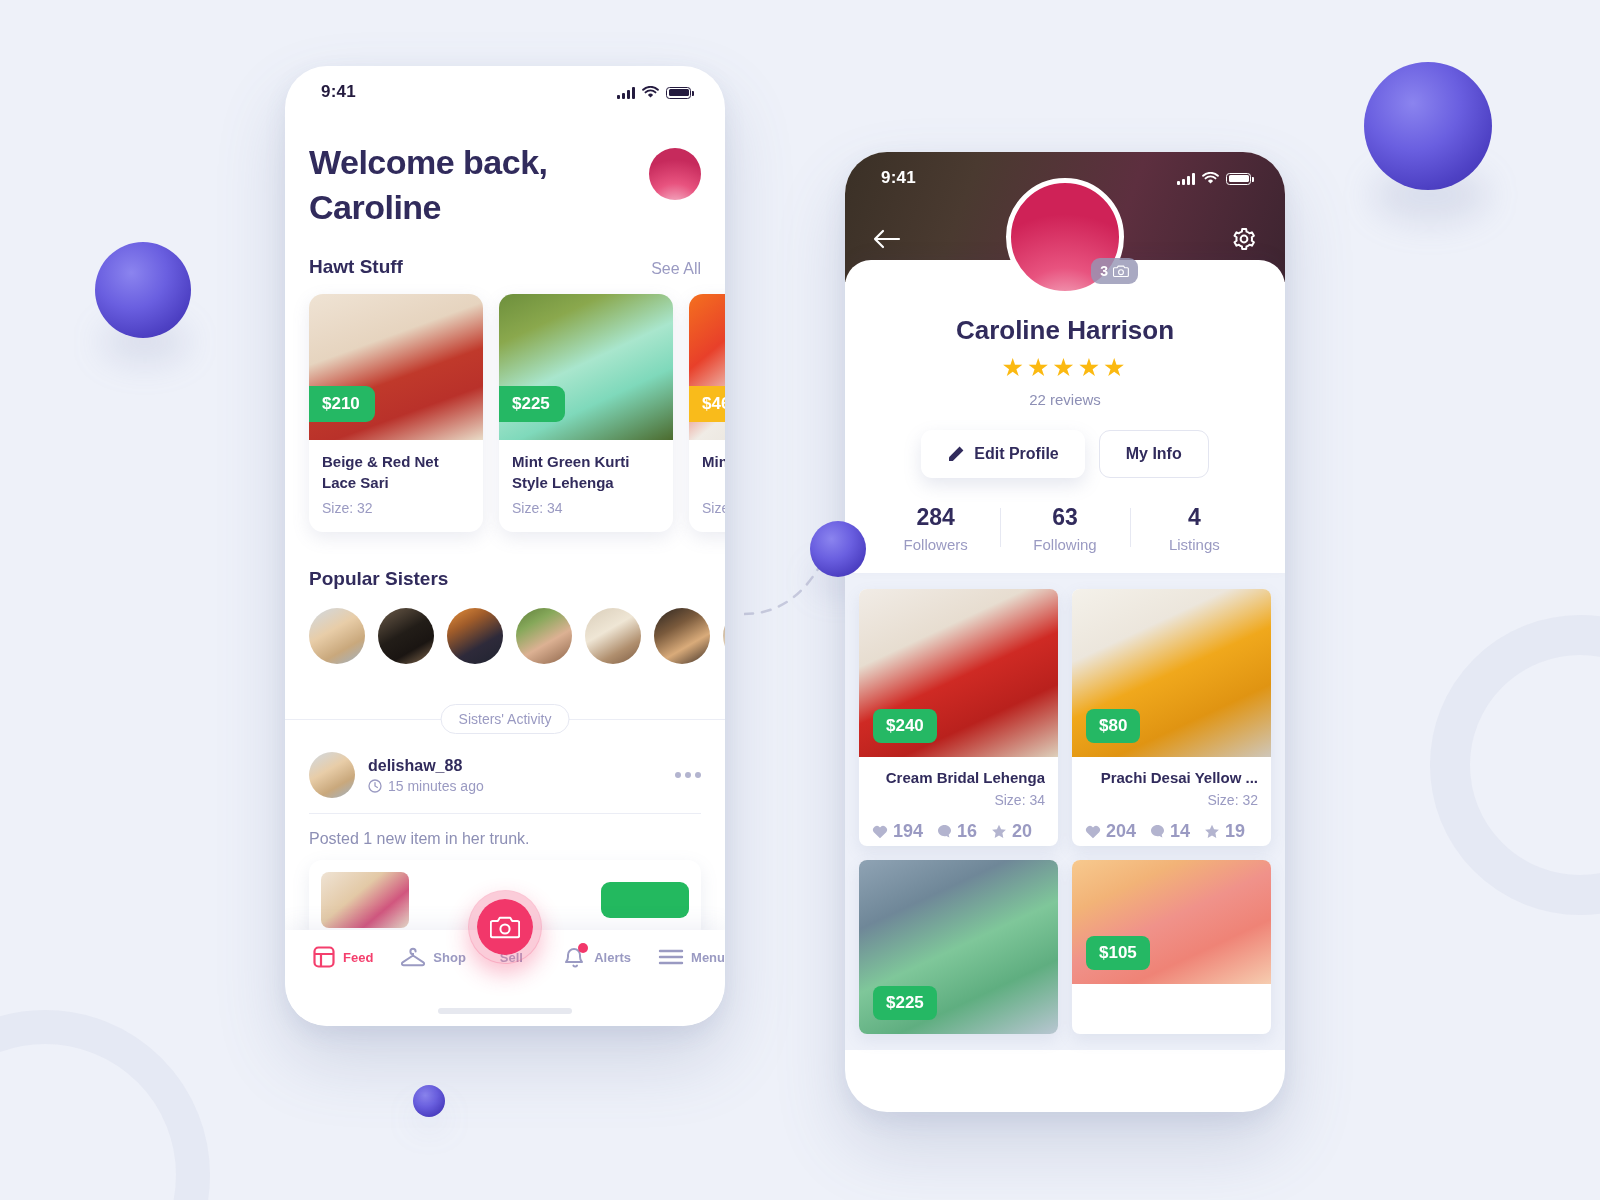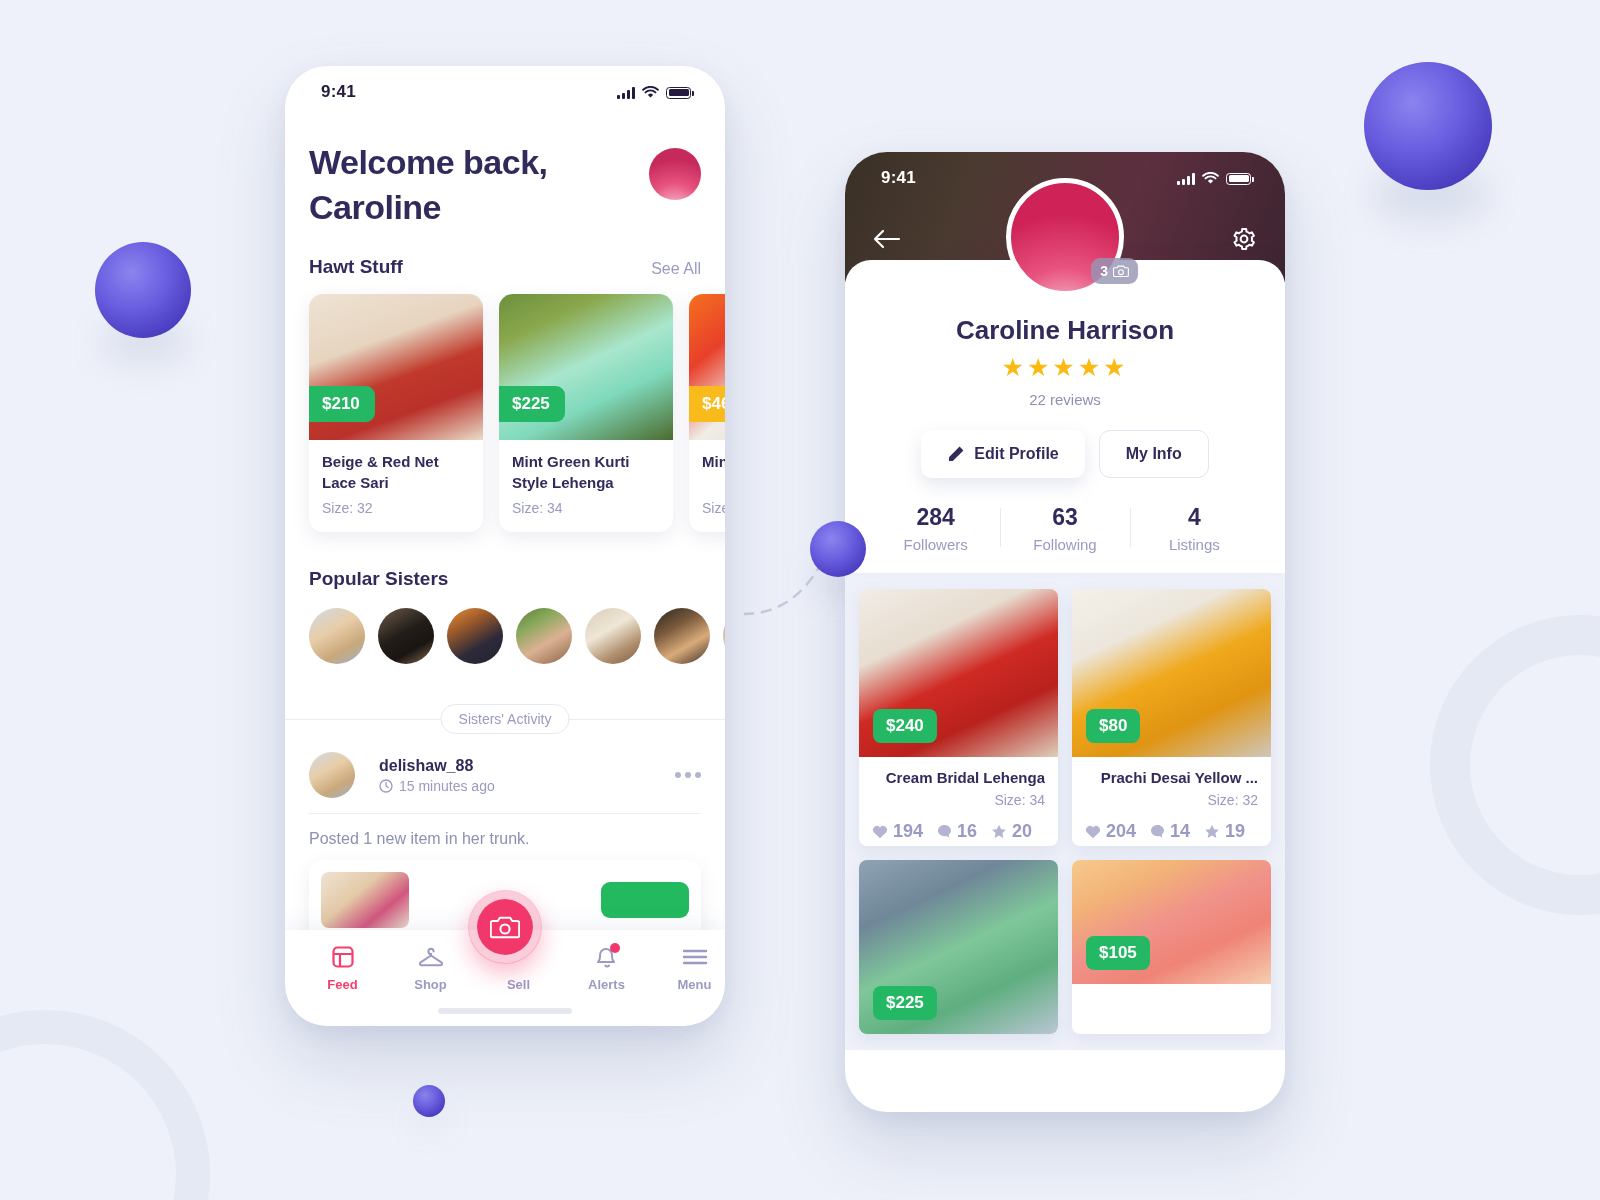--- a/index.html
+++ b/index.html
@@ -81,38 +81,38 @@
   .sisters-row{ display:flex; gap:13px; padding:6px 0 0 24px; }
   .sister{ width:56px; height:56px; flex:none; }
 
   .divider-wrap{ position:relative; margin:40px 0 0 0; height:30px; }
   .divider-wrap::before{ content:""; position:absolute; left:0; right:0; top:15px; height:1px; background:#ebedf5; }
   .divider-pill{ position:absolute; left:50%; top:0; transform:translateX(-50%);
     background:#fff; border:1px solid #e6e8f2; border-radius:16px; padding:6px 17px;
     font-size:14px; color:#9a9ac2; white-space:nowrap; }
 
   .activity{ padding:18px 24px 0 24px; }
-  .activity-head{ display:flex; align-items:center; gap:24px; }
+  .activity-head{ display:flex; align-items:center; gap:13px; }
   #activity-avatar{ width:46px; height:46px; }
   .act-name{ font-size:16px; font-weight:bold; color:#312b5c; }
   .act-time{ font-size:14px; color:#9a9ac2; display:flex; align-items:center; gap:6px; margin-top:3px; }
   .dots{ margin-left:auto; display:flex; gap:4px; }
   .dots i{ width:6px; height:6px; border-radius:50%; background:#b3b4cf; display:block; }
   .act-sep{ height:1px; background:#ebedf5; margin:15px 0 0 0; }
   .act-text{ font-size:16px; color:#8d8fb5; padding:16px 0 12px 0; }
   .act-card{ border-radius:13px; background:#fff; box-shadow:0 6px 18px rgba(110,120,165,.13);
     padding:12px; display:flex; align-items:center; gap:12px; }
   .act-thumb{ width:88px; height:56px; border-radius:8px; background-size:cover; background-position:center; }
   .act-btn{ margin-left:auto; background:#23b95f; border-radius:9px; height:36px; width:88px; }
 
   
   .tabbar{ position:absolute; left:0; right:0; bottom:0; height:96px; background:#fff;
     box-shadow:0 -5px 22px rgba(110,120,165,.10); display:flex; align-items:flex-start;
     padding-top:14px; border-radius:0 0 42px 42px; }
-  .tab{ flex:1; display:flex; flex-direction:column; align-items:center; gap:7px;padding-left:27px; }
+  .tab{ flex:1; display:flex; flex-direction:row; align-items:center; gap:7px;padding-left:27px; }
   .tab-label{ font-size:13px; font-weight:bold; color:#9a9ac2; }
   .tab.active .tab-label{ color:#f43f6d; }
   .tab-ico{ height:26px; display:flex; align-items:center; justify-content:center; position:relative; }
   .fab{ position:absolute; left:50%; top:-40px; transform:translateX(-50%);
     width:74px; height:74px; border-radius:50%; background:#f2376a;
     border:9px solid rgba(244,120,155,.38); background-clip:padding-box;
     display:flex; align-items:center; justify-content:center;
     box-shadow:0 10px 22px rgba(242,55,106,.32); }
   .alert-dot{ position:absolute; right:-1px; top:-1px; width:10px; height:10px; border-radius:50%; background:#f2376a; }
   .home-ind{ position:absolute; left:50%; bottom:12px; transform:translateX(-50%);

